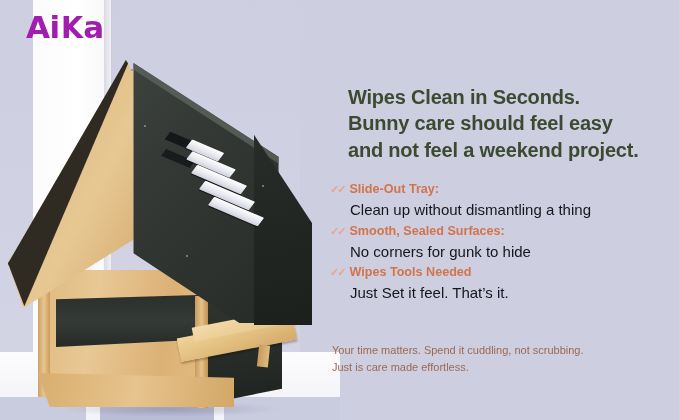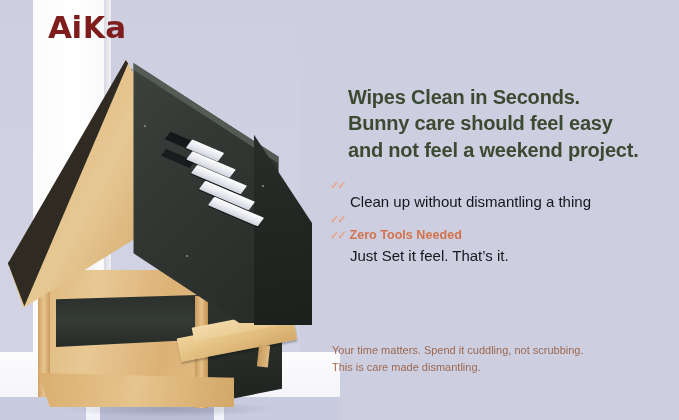--- a/index.html
+++ b/index.html
@@ -224,24 +224,24 @@
   .hutch-shadow {
     position: absolute;
     left: 60px; top: 346px;
     width: 220px; height: 16px;
     background: radial-gradient(ellipse at center, rgba(90,90,115,.30), rgba(90,90,115,0) 70%);
   }
 
   
   .logo {
     position: absolute;
-    left: 48px; top: 12px;
+    left: 26px; top: 12px;
     font-size: 31px;
     font-weight: 700;
-    color: #7f1d1d;
+    color: #a21caf;
     letter-spacing: -0.5px;
     font-family: "DejaVu Sans", sans-serif;
     line-height: 1;
   }
   .logo .k-stylized {
     display: inline-block;
     transform: scaleX(.92);
     font-style: normal;
   }
 
@@ -362,39 +362,42 @@
       <span class="hl-line">Wipes Clean in Seconds.</span>
       <span class="hl-line">Bunny care should feel easy</span>
       <span class="hl-line">and not feel a weekend project.</span>
     </div>
 
     <div class="features">
 
       <div class="feature">
         <div class="feature-head">
           <span class="check-icon">✓✓</span>
+          <span>Slide-Out Tray:</span>
         </div>
         <div class="feature-sub">Clean up without dismantling a thing</div>
       </div>
 
       <div class="feature">
         <div class="feature-head">
           <span class="check-icon">✓✓</span>
+          <span>Smooth, Sealed Surfaces:</span>
         </div>
+        <div class="feature-sub">No corners for gunk to hide</div>
       </div>
 
       <div class="feature">
         <div class="feature-head">
           <span class="check-icon">✓✓</span>
-          <span>Zero Tools Needed</span>
+          <span>Wipes Tools Needed</span>
         </div>
         <div class="feature-sub">Just Set it feel. That’s it.</div>
       </div>
 
     </div>
 
     <div class="footer">
       <span>Your time matters. Spend it cuddling, not scrubbing.</span>
-      <span>This is care made dismantling.</span>
+      <span>Just is care made effortless.</span>
     </div>
 
   </div>
 </div>
 
 </body></html>

